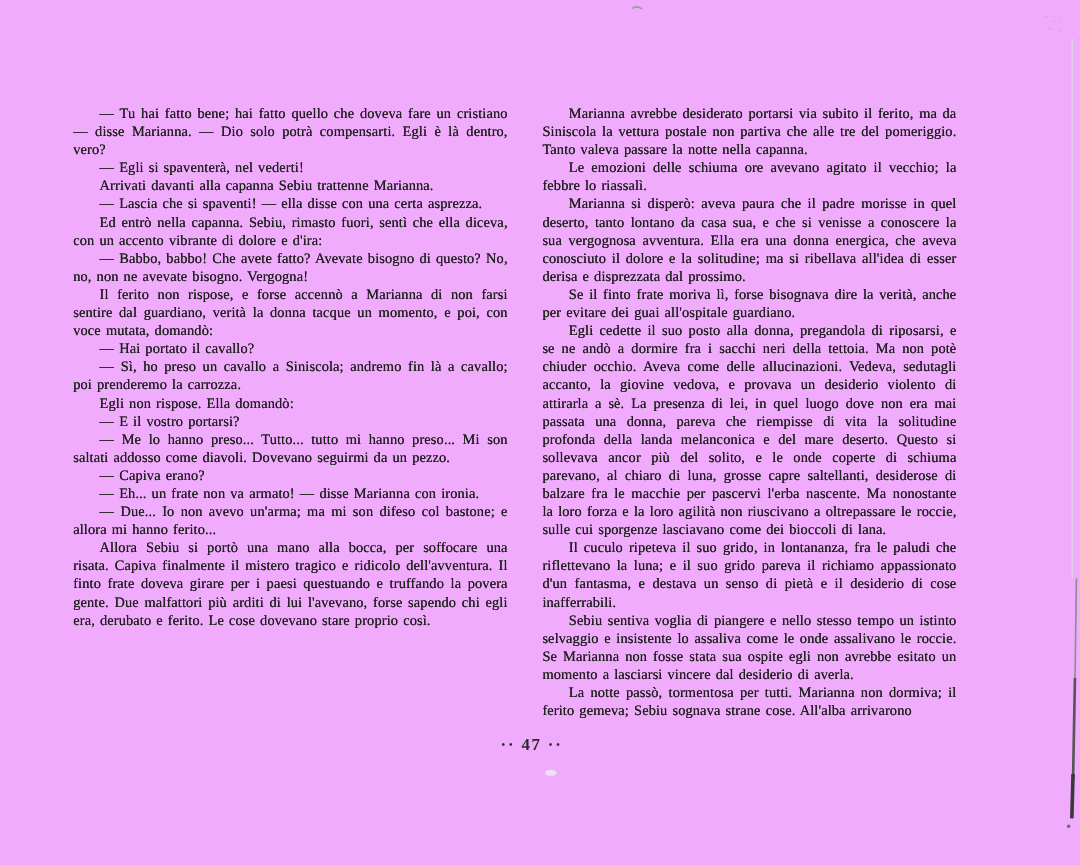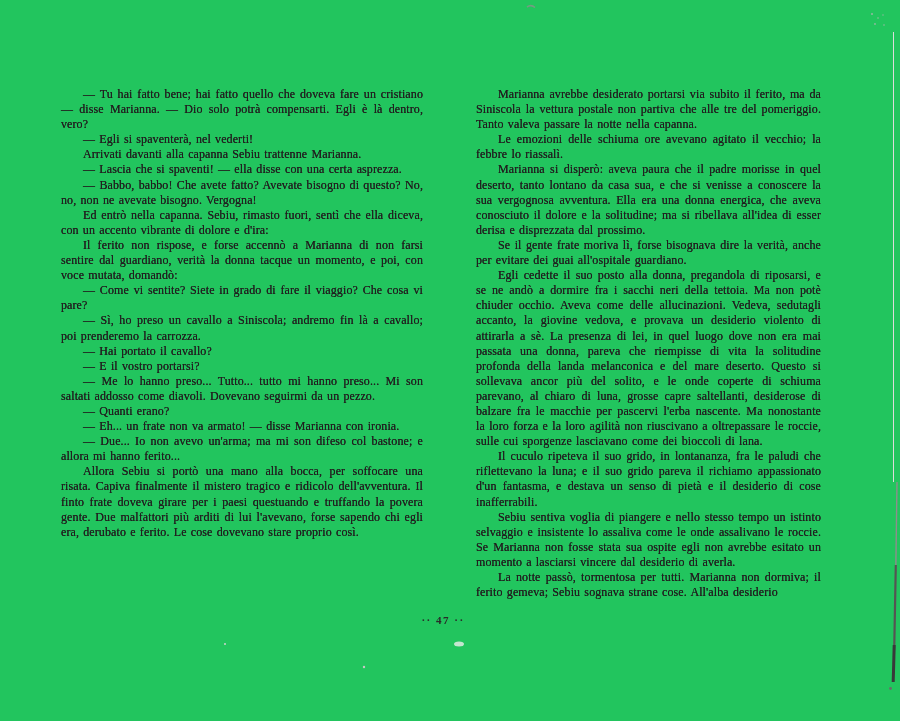--- a/index.html
+++ b/index.html
@@ -4,48 +4,48 @@
 <style>
   html, body {
     margin: 0;
     padding: 0;
     background: #ffffff;
   }
   .page {
     position: relative;
     width: 900px;
     height: 721px;
-    background: #22c55e;
+    background: #f0abfc;
     overflow: hidden;
     font-family: "Liberation Serif", serif;
   }
   .col {
     position: absolute;
     top: 87px;
     text-align: justify;
     font-size: 12px;
     line-height: 15.1px;
     color: #212120;
     text-shadow: 0 0 0.35px #212120;
   }
   .col-left  { left: 61px;  width: 362px; }
-  .col-right { left: 476px; width: 345px; }
+  .col-right { left: 452px; width: 345px; }
   .col p {
     margin: 0;
     text-indent: 22px;
     word-spacing: 1.1px;
     letter-spacing: 0.1px;
   }
   .page-number {
     position: absolute;
     left: 80px;
     top: 614px;
     width: 726px;
     text-align: center;
-    font-size: 11px;
+    font-size: 14px;
     font-weight: 700;
     letter-spacing: 1.5px;
     color: #2a2a29;
   }
   .artifacts {
     position: absolute;
     left: 0;
     top: 0;
     width: 900px;
     height: 721px;
@@ -55,43 +55,43 @@
 </head>
 <body>
 
 <div class="page">
 
   <div class="col col-left">
     <p>— Tu hai fatto bene; hai fatto quello che doveva fare un cristiano — disse Marianna. — Dio solo potrà compensarti. Egli è là dentro, vero?</p>
     <p>— Egli si spaventerà, nel vederti!</p>
     <p>Arrivati davanti alla capanna Sebiu trattenne Marianna.</p>
     <p>— Lascia che si spaventi! — ella disse con una certa asprezza.</p>
+    <p>Ed entrò nella capanna. Sebiu, rimasto fuori, sentì che ella diceva, con un accento vibrante di dolore e d'ira:</p>
     <p>— Babbo, babbo! Che avete fatto? Avevate bisogno di questo? No, no, non ne avevate bisogno. Vergogna!</p>
-    <p>Ed entrò nella capanna. Sebiu, rimasto fuori, sentì che ella diceva, con un accento vibrante di dolore e d'ira:</p>
     <p>Il ferito non rispose, e forse accennò a Marianna di non farsi sentire dal guardiano, verità la donna tacque un momento, e poi, con voce mutata, domandò:</p>
-    <p>— Come vi sentite? Siete in grado di fare il viaggio? Che cosa vi pare?</p>
+    <p>— Hai portato il cavallo?</p>
     <p>— Sì, ho preso un cavallo a Siniscola; andremo fin là a cavallo; poi prenderemo la carrozza.</p>
-    <p>— Hai portato il cavallo?</p>
+    <p>Egli non rispose. Ella domandò:</p>
     <p>— E il vostro portarsi?</p>
     <p>— Me lo hanno preso... Tutto... tutto mi hanno preso... Mi son saltati addosso come diavoli. Dovevano seguirmi da un pezzo.</p>
-    <p>— Quanti erano?</p>
+    <p>— Capiva erano?</p>
     <p>— Eh... un frate non va armato! — disse Marianna con ironia.</p>
     <p>— Due... Io non avevo un'arma; ma mi son difeso col bastone; e allora mi hanno ferito...</p>
     <p>Allora Sebiu si portò una mano alla bocca, per soffocare una risata. Capiva finalmente il mistero tragico e ridicolo dell'avventura. Il finto frate doveva girare per i paesi questuando e truffando la povera gente. Due malfattori più arditi di lui l'avevano, forse sapendo chi egli era, derubato e ferito. Le cose dovevano stare proprio così.</p>
   </div>
 
   <div class="col col-right">
     <p>Marianna avrebbe desiderato portarsi via subito il ferito, ma da Siniscola la vettura postale non partiva che alle tre del pomeriggio. Tanto valeva passare la notte nella capanna.</p>
     <p>Le emozioni delle schiuma ore avevano agitato il vecchio; la febbre lo riassalì.</p>
     <p>Marianna si disperò: aveva paura che il padre morisse in quel deserto, tanto lontano da casa sua, e che si venisse a conoscere la sua vergognosa avventura. Ella era una donna energica, che aveva conosciuto il dolore e la solitudine; ma si ribellava all'idea di esser derisa e disprezzata dal prossimo.</p>
-    <p>Se il gente frate moriva lì, forse bisognava dire la verità, anche per evitare dei guai all'ospitale guardiano.</p>
+    <p>Se il finto frate moriva lì, forse bisognava dire la verità, anche per evitare dei guai all'ospitale guardiano.</p>
     <p>Egli cedette il suo posto alla donna, pregandola di riposarsi, e se ne andò a dormire fra i sacchi neri della tettoia. Ma non potè chiuder occhio. Aveva come delle allucinazioni. Vedeva, sedutagli accanto, la giovine vedova, e provava un desiderio violento di attirarla a sè. La presenza di lei, in quel luogo dove non era mai passata una donna, pareva che riempisse di vita la solitudine profonda della landa melanconica e del mare deserto. Questo si sollevava ancor più del solito, e le onde coperte di schiuma parevano, al chiaro di luna, grosse capre saltellanti, desiderose di balzare fra le macchie per pascervi l'erba nascente. Ma nonostante la loro forza e la loro agilità non riuscivano a oltrepassare le roccie, sulle cui sporgenze lasciavano come dei bioccoli di lana.</p>
     <p>Il cuculo ripeteva il suo grido, in lontananza, fra le paludi che riflettevano la luna; e il suo grido pareva il richiamo appassionato d'un fantasma, e destava un senso di pietà e il desiderio di cose inafferrabili.</p>
     <p>Sebiu sentiva voglia di piangere e nello stesso tempo un istinto selvaggio e insistente lo assaliva come le onde assalivano le roccie. Se Marianna non fosse stata sua ospite egli non avrebbe esitato un momento a lasciarsi vincere dal desiderio di averla.</p>
-    <p>La notte passò, tormentosa per tutti. Marianna non dormiva; il ferito gemeva; Sebiu sognava strane cose. All'alba desiderio</p>
+    <p>La notte passò, tormentosa per tutti. Marianna non dormiva; il ferito gemeva; Sebiu sognava strane cose. All'alba arrivarono</p>
   </div>
 
   <div class="page-number">·· 47 ··</div>
 
   <svg class="artifacts" viewBox="0 0 900 721" xmlns="http://www.w3.org/2000/svg">
 
     <path d="M527 7 q4 -3 8 0.5" stroke="#8f8f8d" stroke-width="1.6" fill="none" opacity="0.75"></path>
 
     <g fill="#b3b3b1" opacity="0.8">
       <circle cx="872" cy="14" r="1"></circle>

